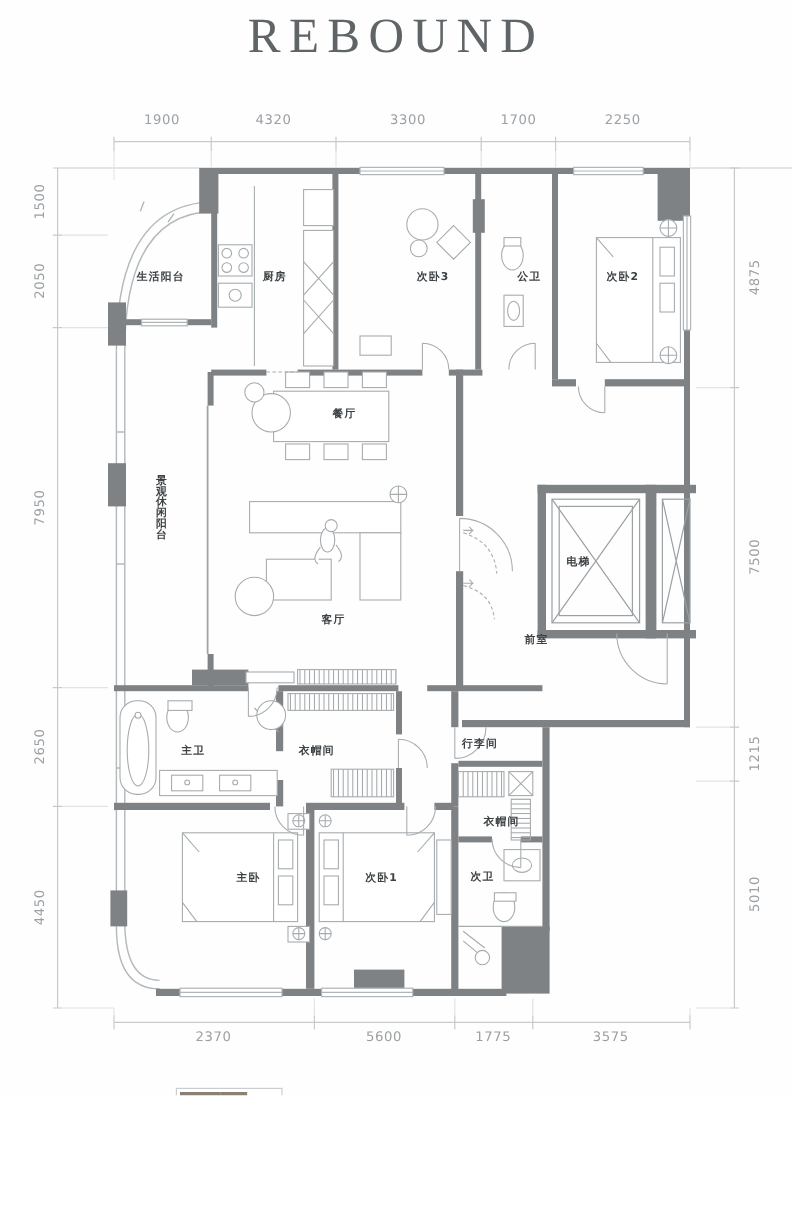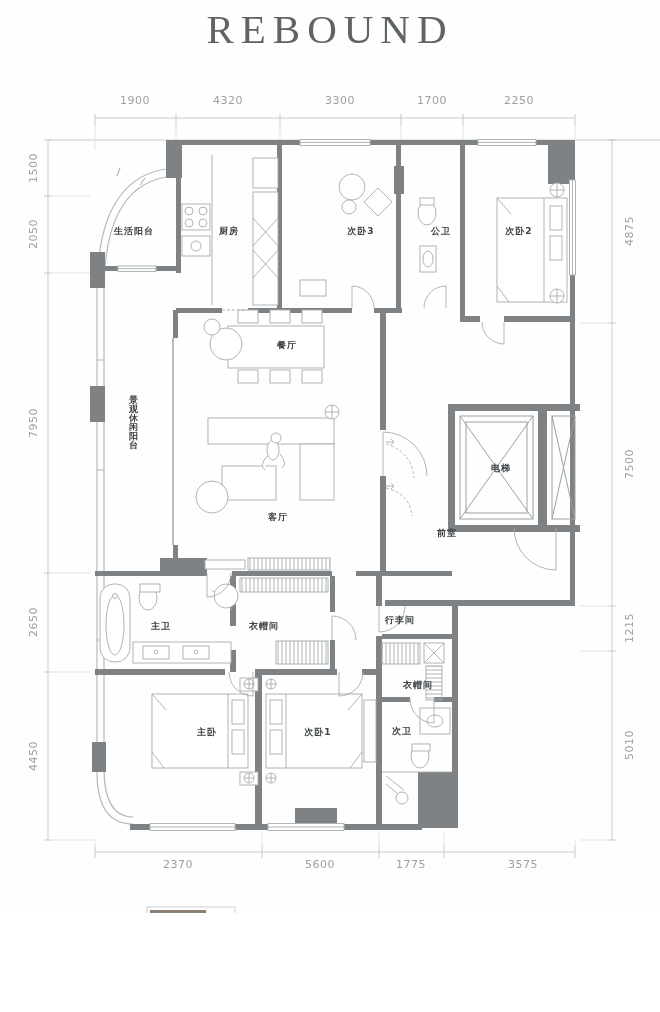--- a/index.html
+++ b/index.html
@@ -324,21 +324,21 @@
   </svg>
 
   <div class="room" style="left:134px;top:231px">生活阳台</div>
   <div class="room" style="left:229px;top:231px">厨房</div>
   <div class="room" style="left:361px;top:231px">次卧3</div>
   <div class="room" style="left:441px;top:231px">公卫</div>
   <div class="room" style="left:519px;top:231px">次卧2</div>
   <div class="room" style="left:287px;top:345px">餐厅</div>
   <div class="room vert" style="left:133px;top:415px">景观休闲阳台</div>
   <div class="room" style="left:278px;top:517px">客厅</div>
-  <div class="room" style="left:501px;top:468px">电梯</div>
+  <div class="room" style="left:482px;top:468px">电梯</div>
   <div class="room" style="left:447px;top:533px">前室</div>
   <div class="room" style="left:161px;top:626px">主卫</div>
   <div class="room" style="left:264px;top:626px">衣帽间</div>
   <div class="room" style="left:400px;top:620px">行李间</div>
   <div class="room" style="left:418px;top:685px">衣帽间</div>
   <div class="room" style="left:207px;top:732px">主卧</div>
   <div class="room" style="left:318px;top:732px">次卧1</div>
   <div class="room" style="left:402px;top:731px">次卫</div>
 
   <div class="dim" style="left:135px;top:100px">1900</div>
@@ -354,16 +354,16 @@
   <div class="dim rot" style="left:33px;top:756px">4450</div>
 
   <div class="dim rot" style="left:629px;top:231px">4875</div>
   <div class="dim rot" style="left:629px;top:464px">7500</div>
   <div class="dim rot" style="left:629px;top:628px">1215</div>
   <div class="dim rot" style="left:629px;top:745px">5010</div>
 
   <div class="dim" style="left:178px;top:864px">2370</div>
   <div class="dim" style="left:320px;top:864px">5600</div>
   <div class="dim" style="left:411px;top:864px">1775</div>
-  <div class="dim" style="left:523px;top:864px">3575</div>
+  <div class="dim" style="left:509px;top:864px">3575</div>
 
 
 </div>
 
 </body></html>

